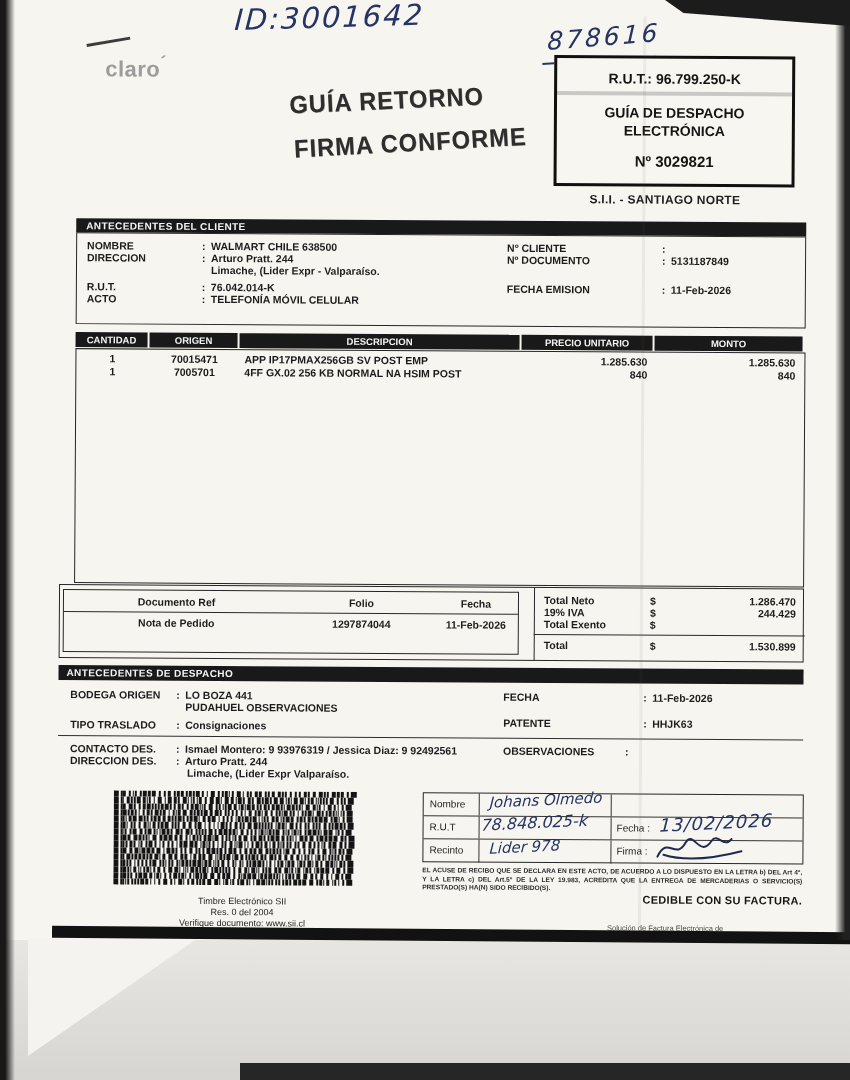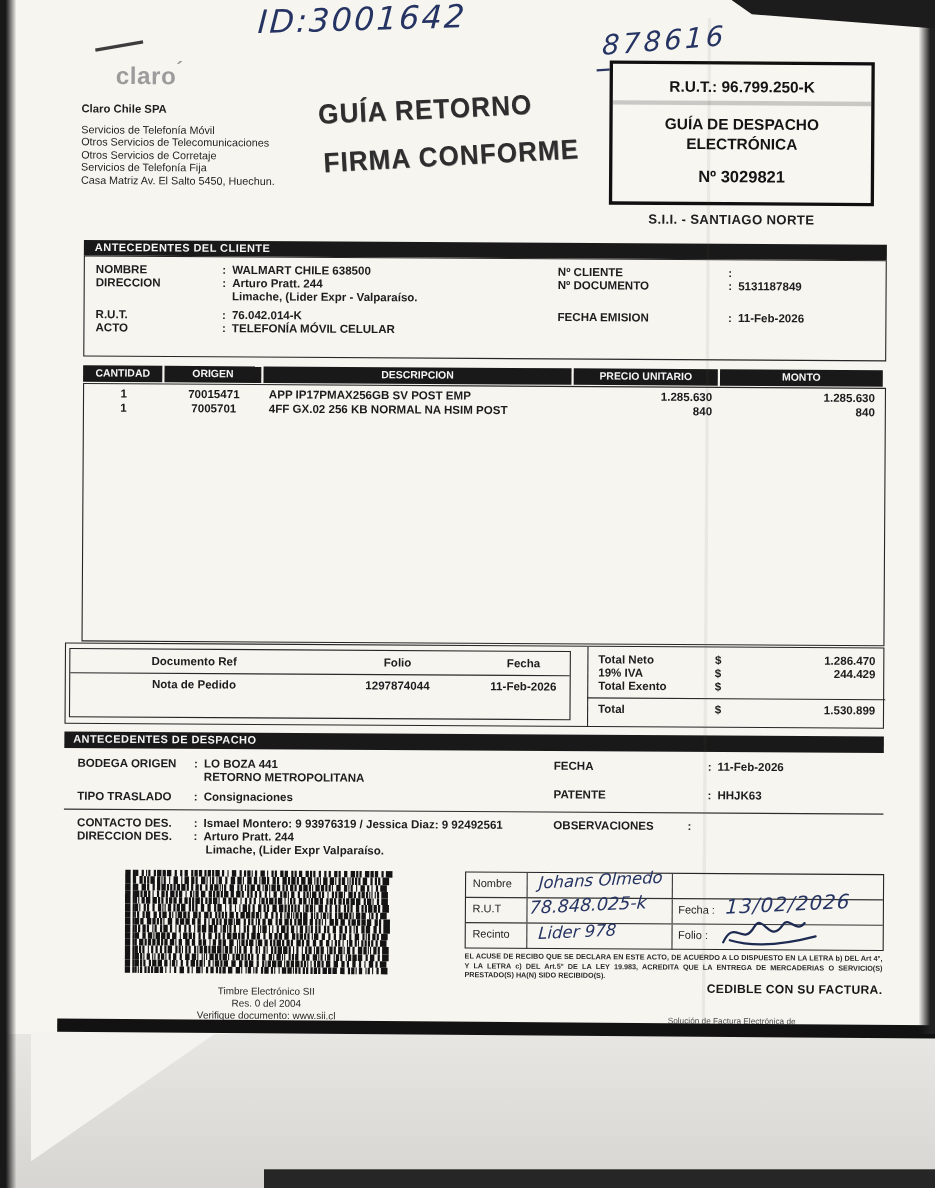--- a/index.html
+++ b/index.html
@@ -62,28 +62,20 @@
 
     <div class="abs hand" style="left:232px;top:4px;font-size:29px;letter-spacing:2px;transform:rotate(-2deg) skewX(-5deg)">ID:3001642</div>
 
     <div class="abs hand" style="left:545px;top:26px;font-size:25px;letter-spacing:3px;transform:rotate(-5deg) skewX(-7deg)">878616</div>
     <div class="abs" style="left:540px;top:58px;width:114px;height:2px;background:#2b3763;transform:rotate(-4deg)"></div>
 
     <div class="abs" style="left:103px;top:54px;color:#9c9c9c;font-weight:bold">
       <span style="font-size:22px;letter-spacing:.5px">claro</span><span style="font-size:18px;vertical-align:8px">´</span>
     </div>
 
-    <div class="abs txt" style="left:72px;top:96px;font-size:9.8px;line-height:11.6px">
-      <div class="b" style="font-size:10.3px;margin-bottom:7px">Claro Chile SPA</div>
-      <div>Servicios de Telefonía Móvil</div>
-      <div>Otros Servicios de Telecomunicaciones</div>
-      <div>Otros Servicios de Corretaje</div>
-      <div>Servicios de Telefonía Fija</div>
-      <div>Casa Matriz Av. El Salto 5450, Huechun.</div>
-    </div>
 
     <div class="abs" style="left:282px;top:86px;font-size:25px;font-weight:bold;color:#2e2e2e;letter-spacing:1px;
                 transform:rotate(-3deg) scaleX(.95);text-shadow:.5px .5px 0 rgba(0,0,0,.35)">GUÍA RETORNO</div>
     <div class="abs" style="left:286px;top:128px;font-size:25px;font-weight:bold;color:#2e2e2e;letter-spacing:1px;
                 transform:rotate(-3.5deg) scaleX(.95);text-shadow:.5px .5px 0 rgba(0,0,0,.35)">FIRMA CONFORME</div>
 
     <div class="abs" style="left:552px;top:54px;width:241px;height:131px;border:3px solid #101010;background:#f8f6f1;text-align:center;color:#141414">
       <div class="streak" style="top:33px"></div>
       <div class="b" style="font-size:14px;margin-top:12px">R.U.T.: 96.799.250-K</div>
       <div class="b" style="font-size:14px;margin-top:18px">GUÍA DE DESPACHO</div>
@@ -206,21 +198,21 @@
     <div class="bar" style="left:60px;top:667px;width:745px;height:15px;padding-left:8px">
       <span>ANTECEDENTES DE DESPACHO</span>
     </div>
 
     <div class="lblrow" style="left:72px;top:690px">
       <span class="lbl" style="width:106px">BODEGA ORIGEN</span>
       <span class="colon">:</span>
       <span class="val">LO BOZA 441</span>
     </div>
     <div class="lblrow" style="left:187px;top:702px">
-      <span class="val">RETORNO  METROPOLITANA</span>
+      <span class="val">PUDAHUEL  OBSERVACIONES</span>
     </div>
     <div class="lblrow" style="left:505px;top:690px">
       <span class="lbl" style="width:140px">FECHA</span>
       <span class="colon">:</span>
       <span class="val">11-Feb-2026</span>
     </div>
     <div class="lblrow" style="left:72px;top:720px">
       <span class="lbl" style="width:106px">TIPO TRASLADO</span>
       <span class="colon">:</span>
       <span class="val">Consignaciones</span>
@@ -1986,21 +1978,21 @@
           <span class="rsub">Fecha :</span>
           <span class="hand" style="position:absolute;left:48px;top:-3px;font-size:18px;letter-spacing:1px;transform:rotate(-3deg) skewX(-6deg)">13/02/2026</span>
         </div>
       </div>
       <div class="rrow">
         <div class="rlab">Recinto</div>
         <div class="rmid">
           <span class="hand" style="position:absolute;left:10px;top:0px;font-size:15px;transform:rotate(-3deg) skewX(-6deg)">Lider 978</span>
         </div>
         <div class="rright">
-          <span class="rsub">Folio :</span>
+          <span class="rsub">Firma :</span>
           <svg width="95" height="32" viewBox="0 0 95 32" style="position:absolute;left:42px;top:-8px;overflow:visible">
             <path d="M4 24 C 14 2, 22 28, 32 10 C 40 -4, 46 26, 58 8 C 64 -1, 70 16, 78 6 M10 22 C 30 28, 58 26, 88 18" stroke="#1d2a52" stroke-width="2" fill="none" stroke-linecap="round"></path>
           </svg>
         </div>
       </div>
     </div>
 
     <div class="abs" style="left:425px;top:866px;width:380px;font-size:6.6px;line-height:1.3;font-weight:bold;color:#2c2c2c;text-align:justify;white-space:normal">EL ACUSE DE RECIBO QUE SE DECLARA EN ESTE ACTO, DE ACUERDO A LO DISPUESTO EN LA LETRA b) DEL Art 4°, Y LA LETRA c) DEL Art.5° DE LA LEY 19.983, ACREDITA QUE LA ENTREGA DE MERCADERIAS O SERVICIO(S) PRESTADO(S) HA(N) SIDO RECIBIDO(S).</div>
 
     <div class="abs b" style="left:425px;top:892px;width:380px;text-align:right;font-size:11px;letter-spacing:.3px;color:#161616">CEDIBLE CON SU FACTURA.</div>

